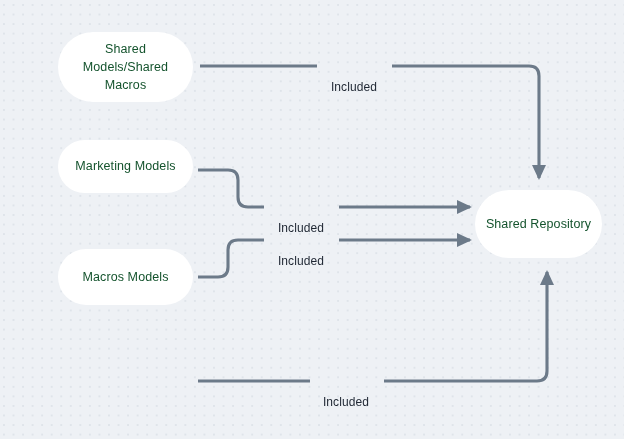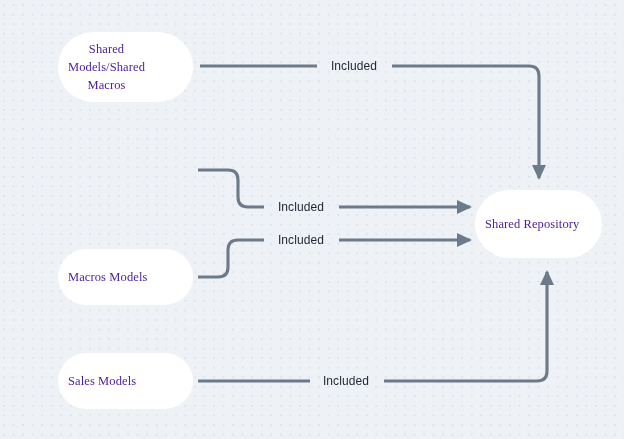--- a/index.html
+++ b/index.html
@@ -27,42 +27,43 @@
     width: 624px;
     height: 439px;
     pointer-events: none;
   }
   .node {
     position: absolute;
     background: #ffffff;
     border-radius: 999px;
     display: flex;
     align-items: center;
+    justify-content: center;
     text-align: center;
-    color: #4c1d95;
+    color: #14532d;
     font-size: 12.5px;
     line-height: 1.45;
     letter-spacing: 0.1px;
     box-sizing: border-box;
     padding: 4px 10px;
-    font-family: Liberation Serif, serif;
   }
   .node-label {
     display: block;
     white-space: pre-line;
   }
   .edge-label {
     position: absolute;
     color: #1f2733;
     font-size: 12px;
     line-height: 1;
     letter-spacing: 0.1px;
     white-space: nowrap;
     transform: translate(-50%, -50%);
     background: transparent;
+    margin-top: 21px;
   }
 </style>
 </head>
 <body>
 
 <div id="canvas">
 
   <svg id="edge-layer" viewBox="0 0 624 439" xmlns="http://www.w3.org/2000/svg">
     <defs>
       <marker id="arrow-head" viewBox="0 0 10 10" refX="8.2" refY="5" markerWidth="5.2" markerHeight="5.2" orient="auto-start-reverse">
@@ -85,28 +86,28 @@
       <path d="M 384 381 L 537 381 Q 547 381 547 371 L 547 272" marker-end="url(#arrow-head)"></path>
     </g>
   </svg>
 
   <div class="node" style="left:58px; top:32px; width:135px; height:70px;">
     <span class="node-label">Shared
 Models/Shared
 Macros</span>
   </div>
 
+  <div class="node" style="left:58px; top:140px; width:135px; height:53px;">
+    <span class="node-label">Marketing Models</span>
+  </div>
 
   <div class="node" style="left:58px; top:249px; width:135px; height:56px;">
     <span class="node-label">Macros Models</span>
   </div>
 
-  <div class="node" style="left:58px; top:353px; width:135px; height:56px;">
-    <span class="node-label">Sales Models</span>
-  </div>
 
   <div class="node" style="left:475px; top:190px; width:127px; height:68px;">
     <span class="node-label">Shared Repository</span>
   </div>
 
   <div class="edge-label" style="left:354px; top:66px;">Included</div>
 
   <div class="edge-label" style="left:301px; top:207px;">Included</div>
 
   <div class="edge-label" style="left:301px; top:240px;">Included</div>

